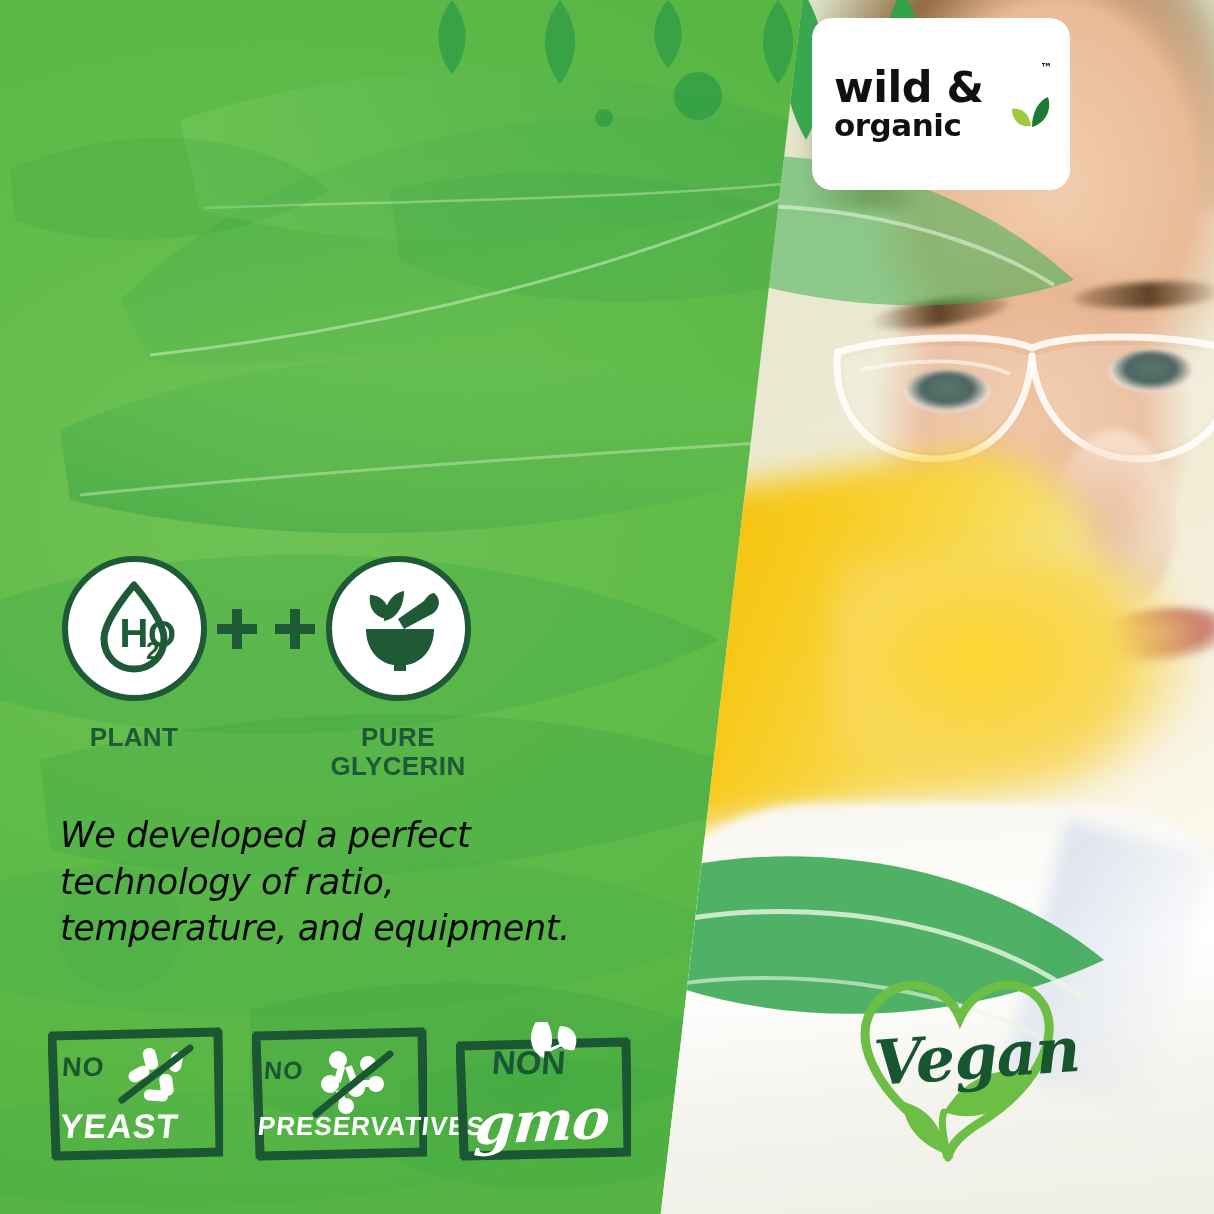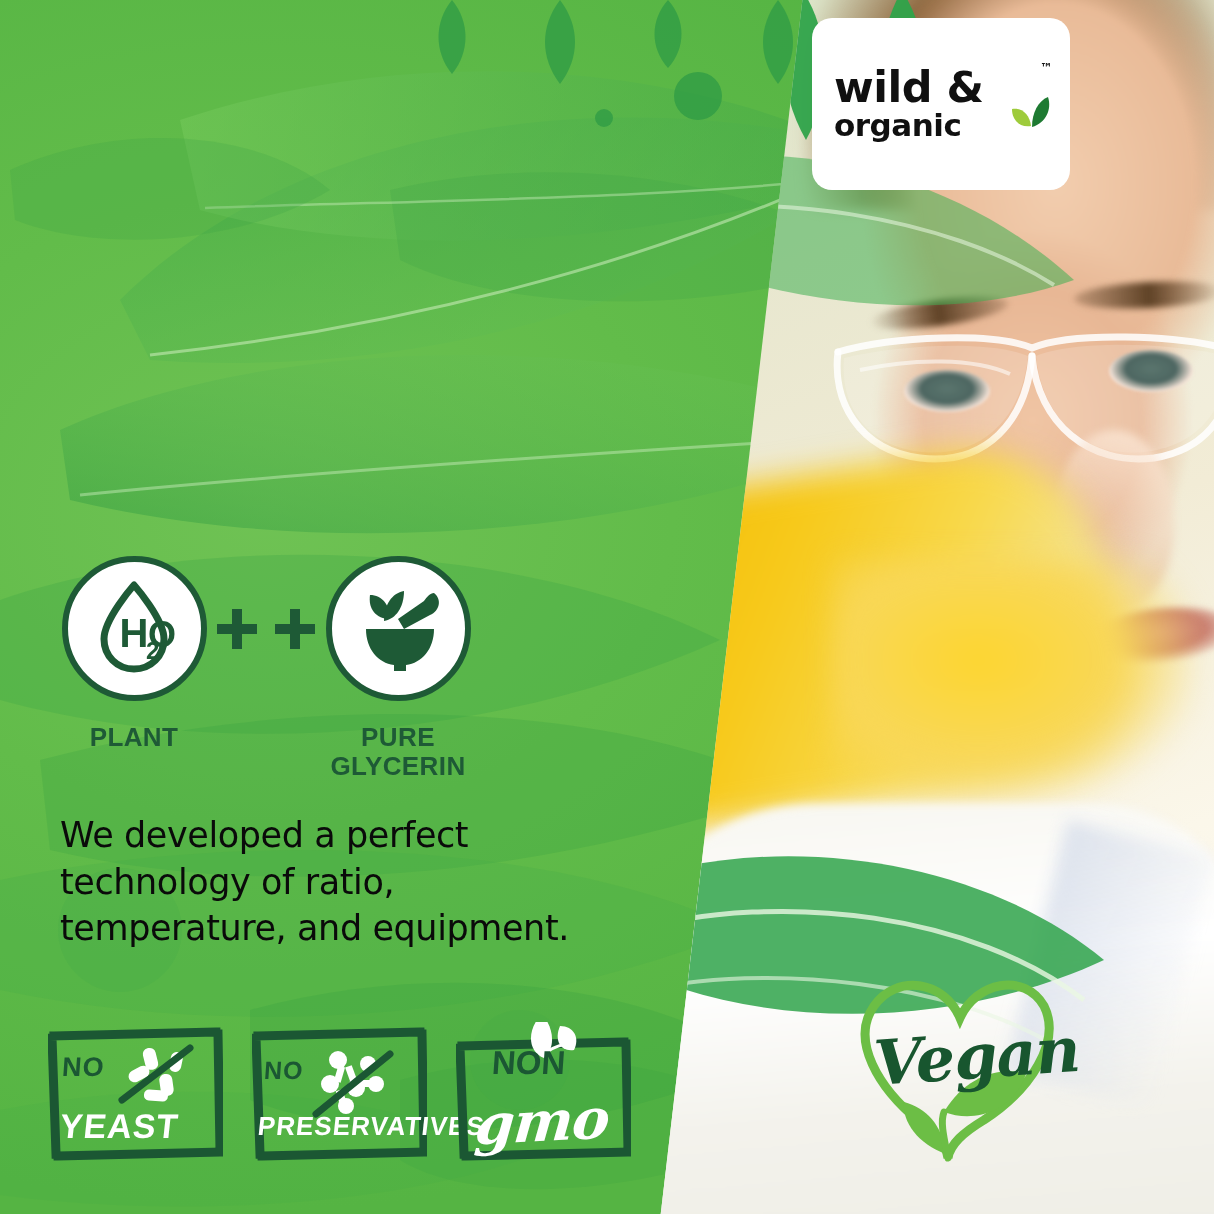--- a/index.html
+++ b/index.html
@@ -188,20 +188,21 @@
 
   
   .para{ position:absolute; left:60px; top:812px; width:580px; }
   .para-line{
     font-family:"DejaVu Sans", sans-serif;
     font-weight:400;
     font-size:35px;
     line-height:1.33;
     color:#0A0A0A;
     letter-spacing:-.4px;
+    font-style:italic;
   }
 
   
   .badges{
     position:absolute; left:48px; top:1022px;
     display:flex; gap:29px;
   }
   .badge{ position:relative; width:175px; height:140px; }
   .badge-frame{ position:absolute; inset:0; }
   .badge-art{ position:absolute; inset:0; }

